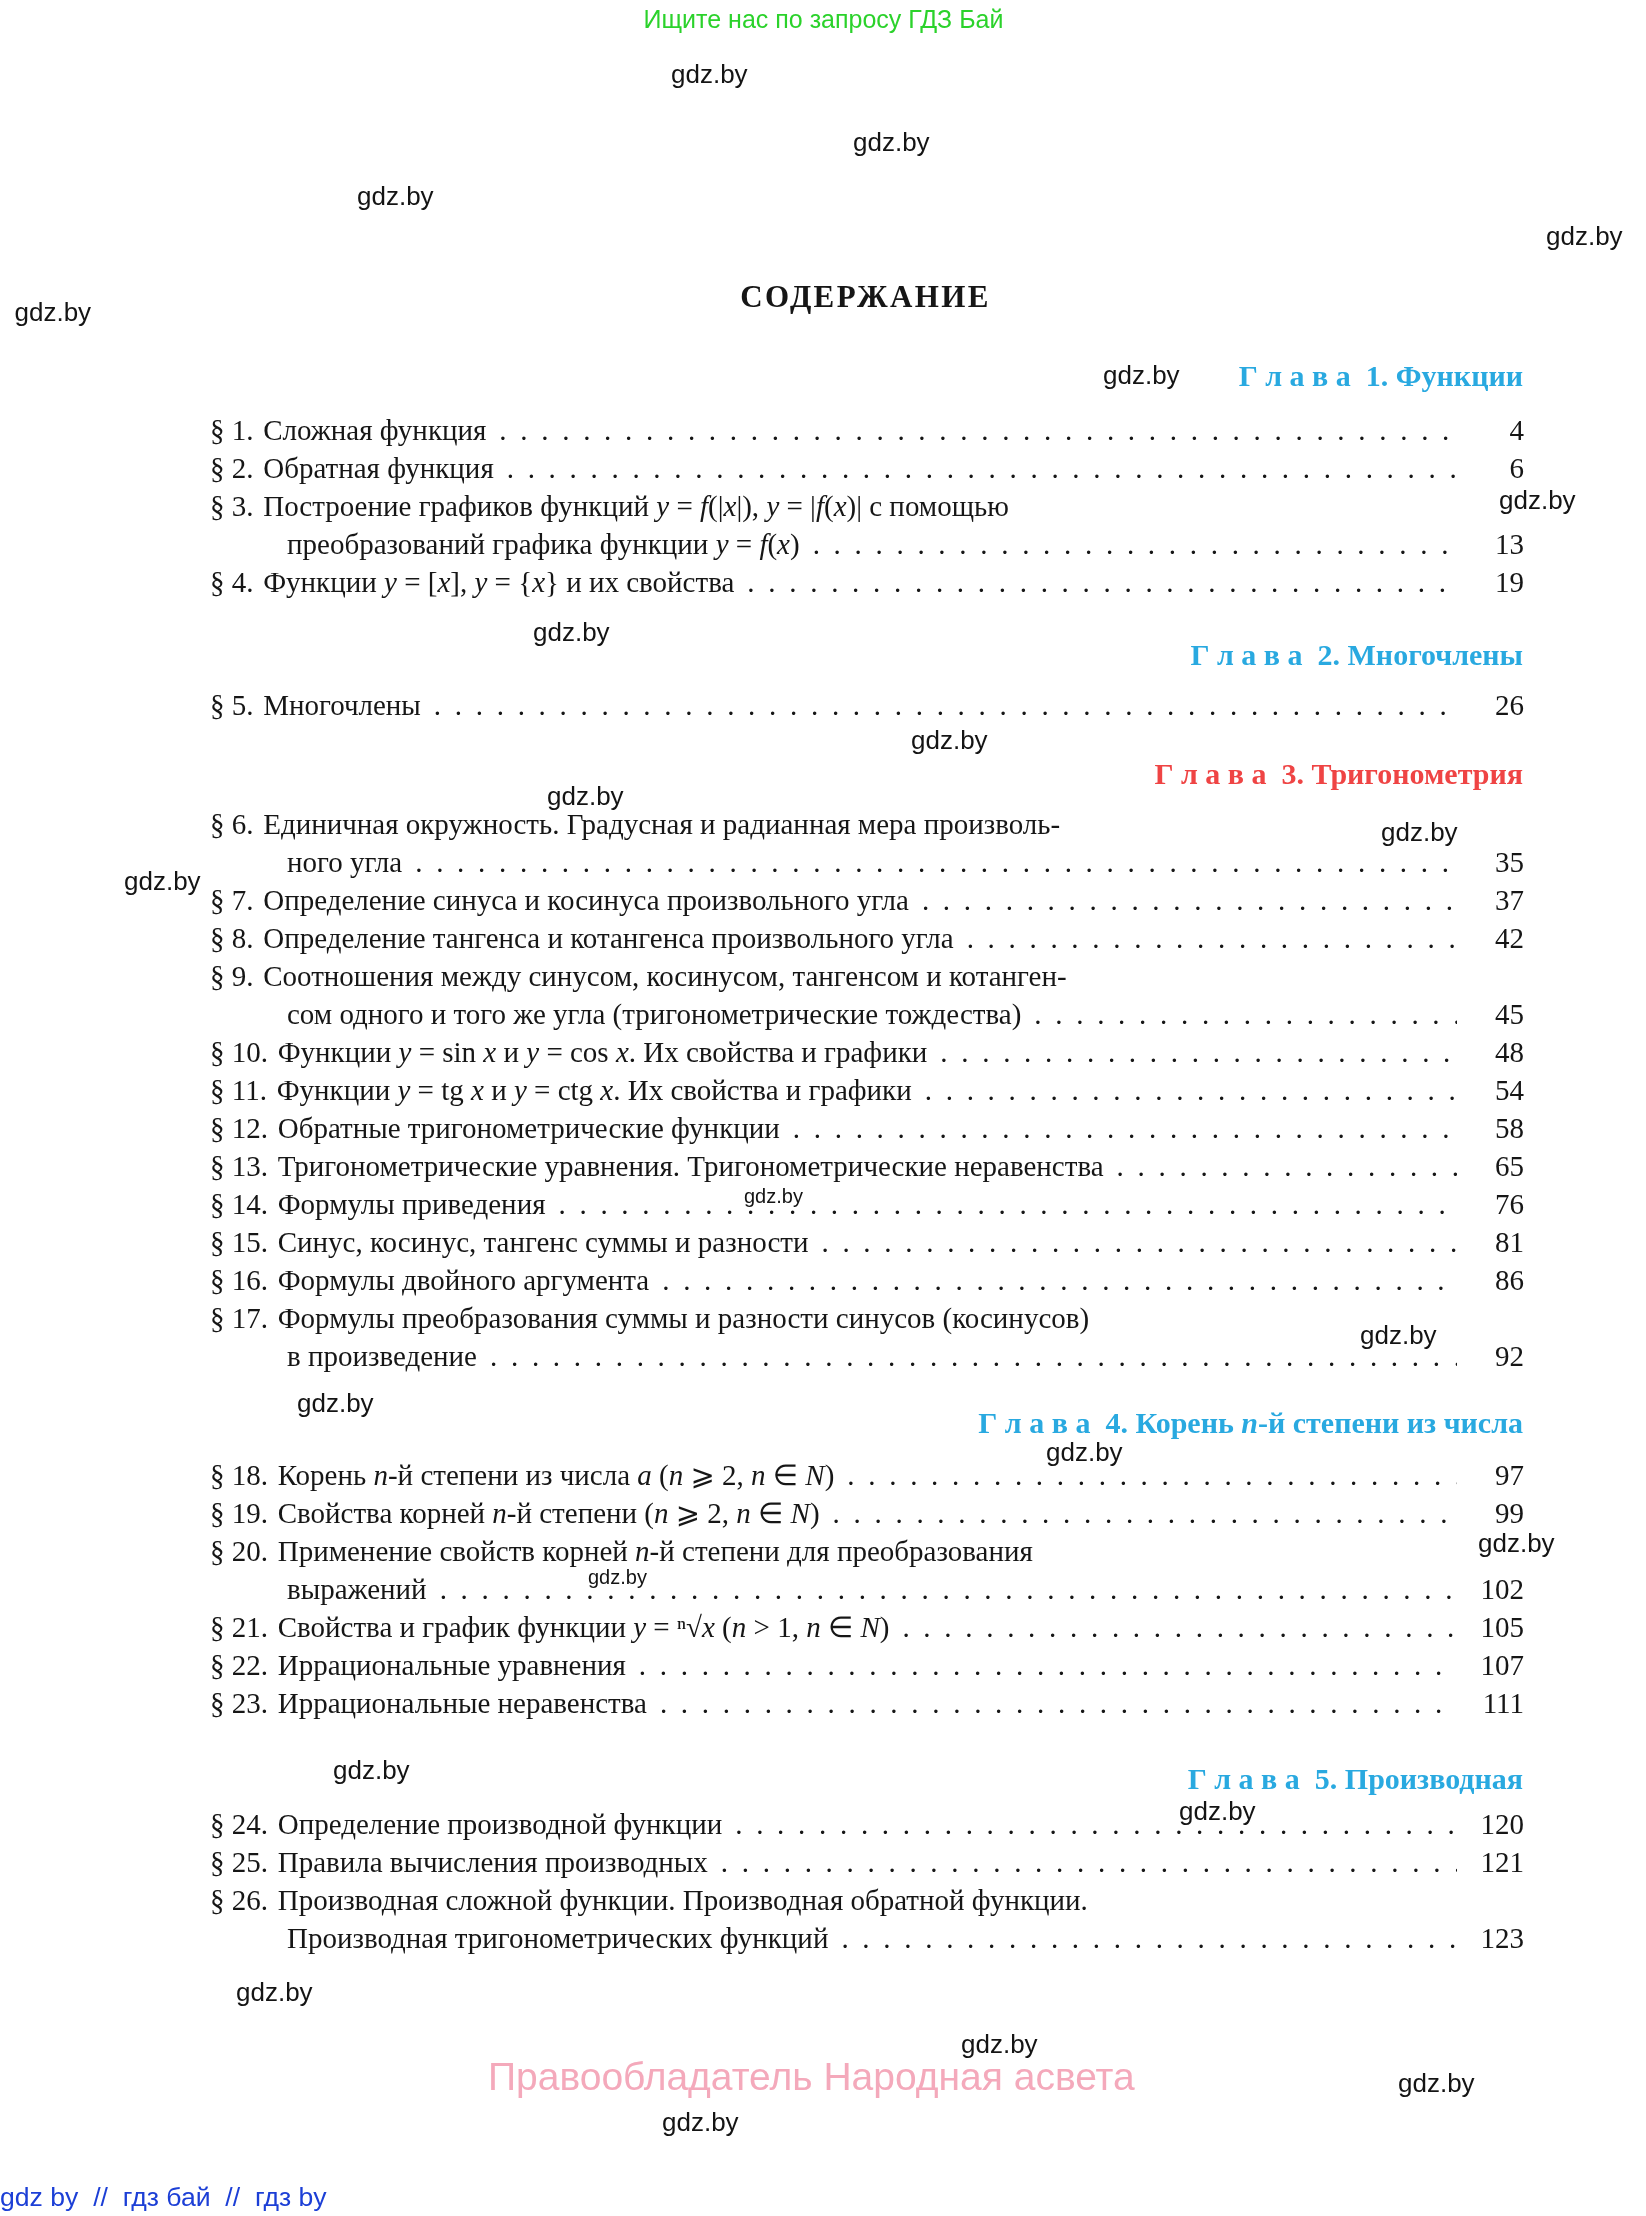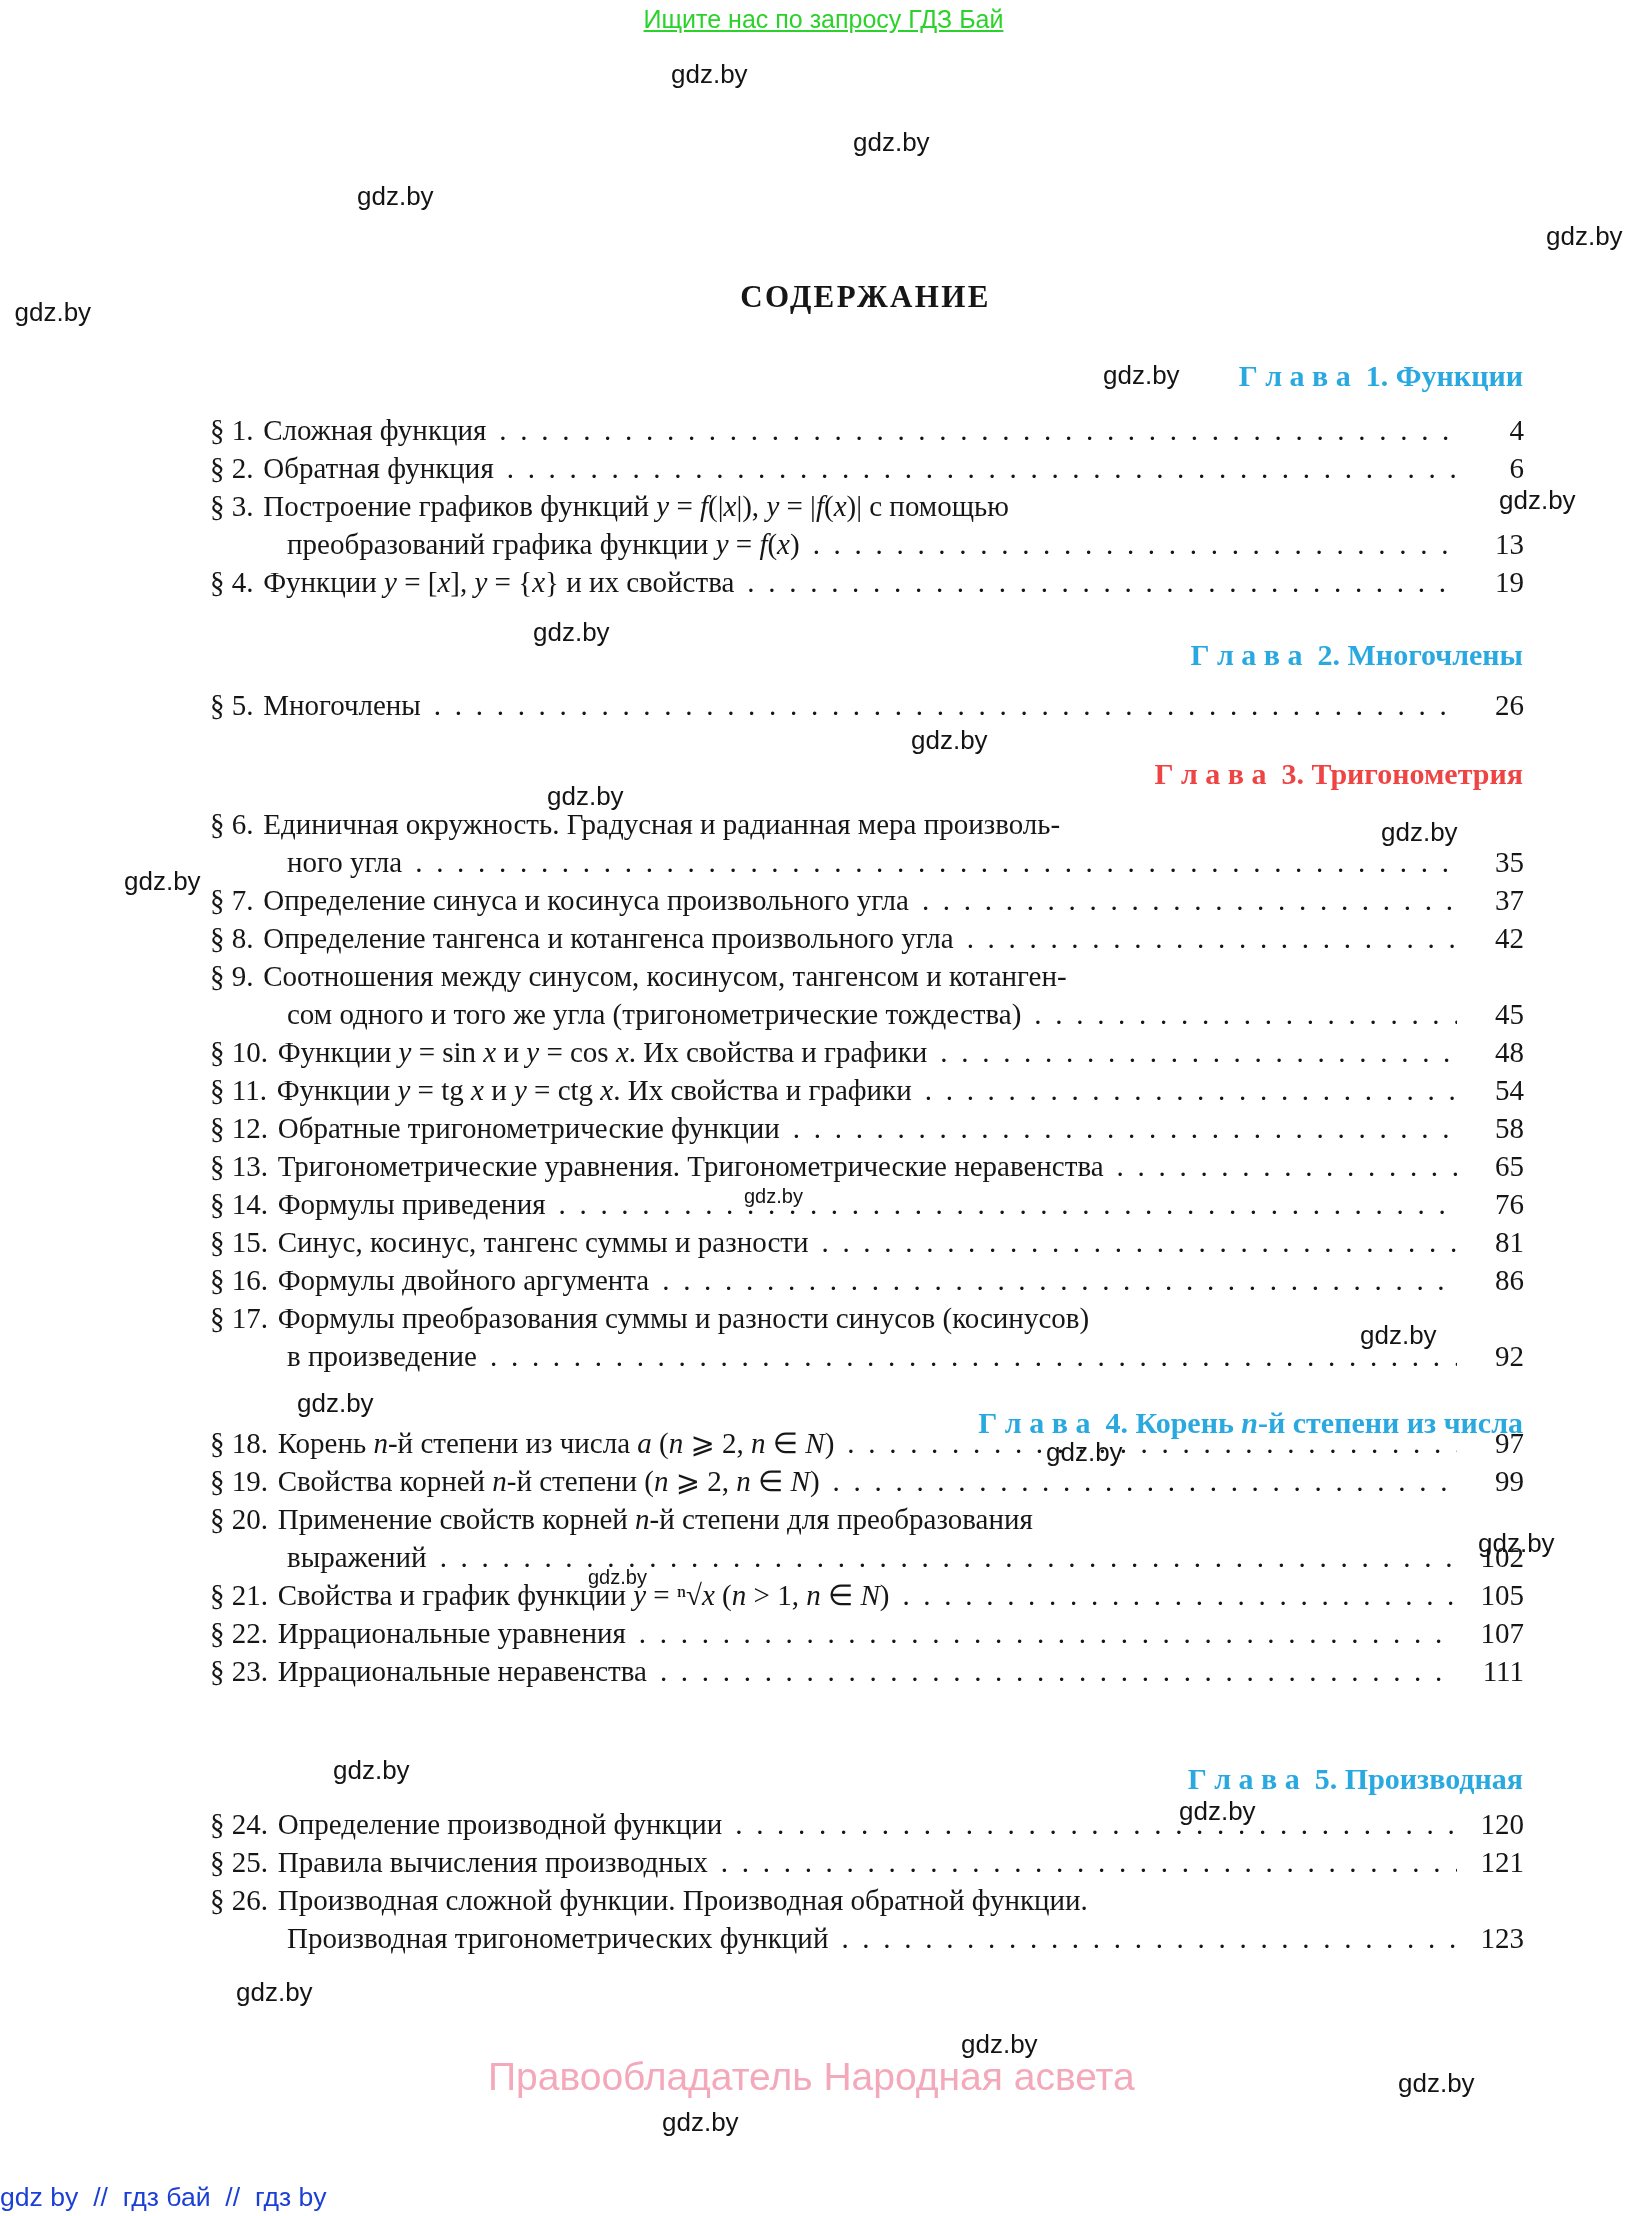--- a/index.html
+++ b/index.html
@@ -57,21 +57,21 @@
     text-align:left;
     font-family:"Liberation Sans",sans-serif;
     font-size:26.6px;white-space:pre;
   }
   i{font-style:italic;}
 </style>
 </head>
 <body>
 
 <div class="page">
-  <div class="promo" style="color: rgb(43, 210, 43); text-decoration: underline;">Ищите нас по запросу ГДЗ Бай</div>
+  <div class="promo" style="color: rgb(43, 210, 43);">Ищите нас по запросу ГДЗ Бай</div>
   <h1 class="title">СОДЕРЖАНИЕ</h1>
   <div id="chapters">
       <div class="chapter-heading" style="top: 359px; color: rgb(41, 169, 224);">Г л а в а  1. Функции</div>
       <div class="entries" style="top: 411px;">
         <div class="row">
           <span class="label">§ 1.</span>
           <span class="text">Сложная функция</span>
           <span class="dots"></span>
           <span class="pg">4</span>
         </div>
@@ -188,21 +188,21 @@
           <span class="text">Формулы преобразования  суммы и разности синусов (косинусов)</span>
         </div>
         <div class="row">
           <span class="cont-indent"></span>
           <span class="text">в произведение</span>
           <span class="dots"></span>
           <span class="pg">92</span>
         </div>
       </div>
       <div class="chapter-heading" style="top: 1406px; color: rgb(41, 169, 224);">Г л а в а  4. Корень <i>n</i>-й степени из числа</div>
-      <div class="entries" style="top: 1424px;">
+      <div class="entries" style="top: 1456px;">
         <div class="row">
           <span class="label">§ 18.</span>
           <span class="text">Корень <i>n</i>-й степени из числа <i>a</i> (<i>n</i> ⩾ 2, <i>n</i> ∈ <i>N</i>)</span>
           <span class="dots"></span>
           <span class="pg">97</span>
         </div>
         <div class="row">
           <span class="label">§ 19.</span>
           <span class="text">Свойства корней <i>n</i>-й степени (<i>n</i> ⩾ 2, <i>n</i> ∈ <i>N</i>)</span>
           <span class="dots"></span>

